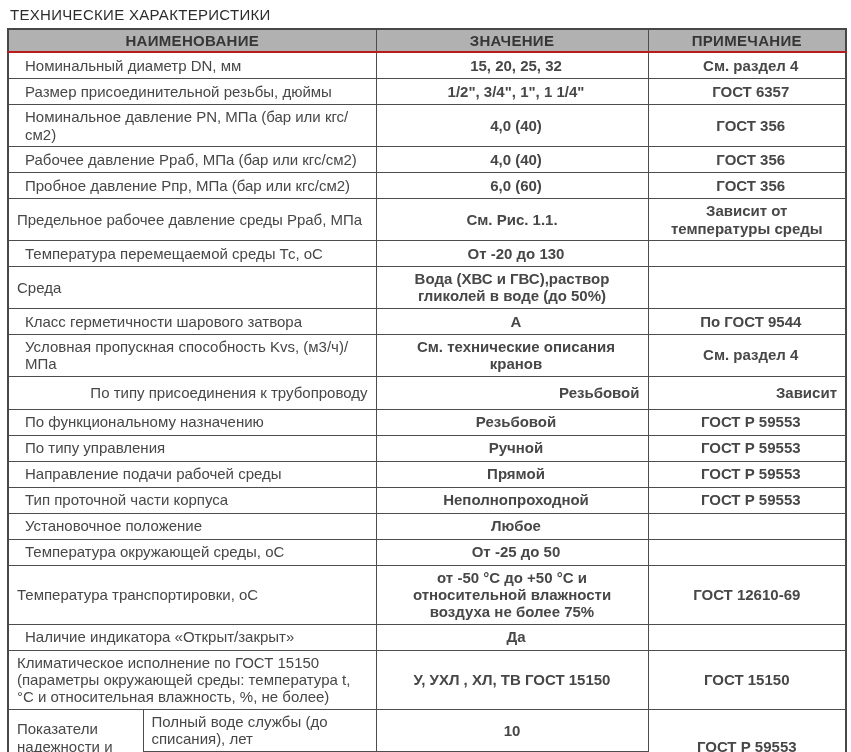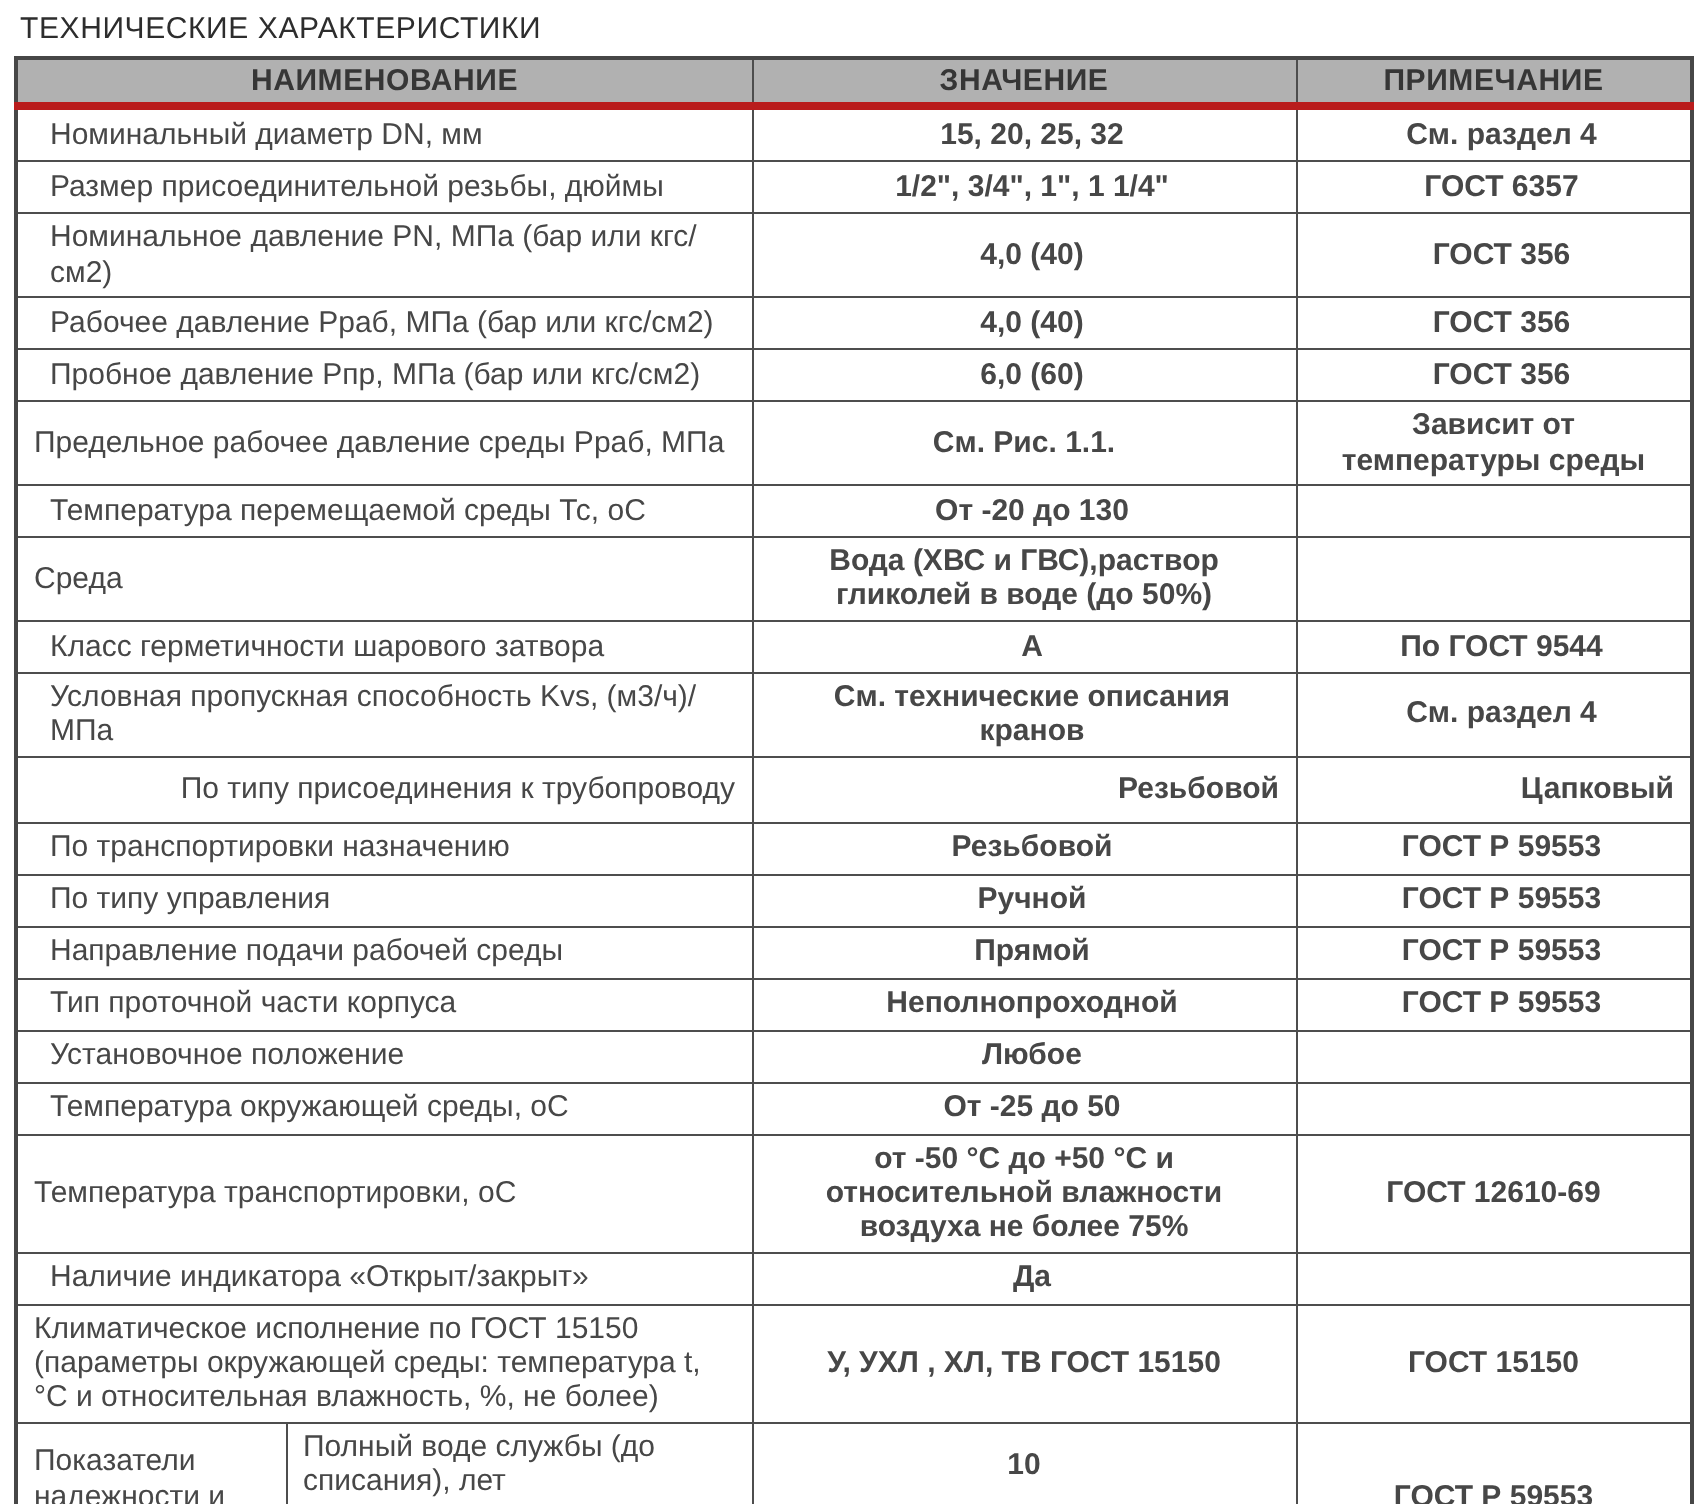--- a/index.html
+++ b/index.html
@@ -41,21 +41,21 @@
   }
   table.spec th {
     background: #b1b1b1;
     color: #363636;
     font-weight: bold;
     font-size: 15px;
     letter-spacing: 0.3px;
     padding: 2px 4px;
     height: 17px;
     text-align: center;
-    border-bottom: 4px solid #b91c1c;
+    border-bottom: 2px solid #b91c1c;
   }
   td.c-name { text-align: left; }
   td.c-val, td.c-note { text-align: center; font-weight: bold; }
   tr.h26 td { height: 19px; padding-left: 16px; }
   tr.h32 td { height: 26px; text-align: right; }
   tr.h40 td { height: 33px; }
   tr.sub-a td { height: 30px; }
   tr.sub-b td { height: 25px; }
   td.group-name { vertical-align: middle; }
 </style>
@@ -126,24 +126,24 @@
         <td class="c-note">По ГОСТ 9544</td>
       </tr>
       <tr class="h26">
         <td colspan="2" class="c-name">Условная пропускная способность Kvs, (м3/ч)/МПа</td>
         <td class="c-val">См. технические описания кранов</td>
         <td class="c-note">См. раздел 4</td>
       </tr>
       <tr class="h32">
         <td colspan="2" class="c-name">По типу присоединения к трубопроводу</td>
         <td class="c-val">Резьбовой</td>
-        <td class="c-note">Цапковый</td>
+        <td class="c-note">Зависит</td>
       </tr>
       <tr class="h26">
-        <td colspan="2" class="c-name">По транспортировки назначению</td>
+        <td colspan="2" class="c-name">По функциональному назначению</td>
         <td class="c-val">Резьбовой</td>
         <td class="c-note">ГОСТ Р 59553</td>
       </tr>
       <tr class="h26">
         <td colspan="2" class="c-name">По типу управления</td>
         <td class="c-val">Ручной</td>
         <td class="c-note">ГОСТ Р 59553</td>
       </tr>
       <tr class="h26">
         <td colspan="2" class="c-name">Направление подачи рабочей среды</td>

